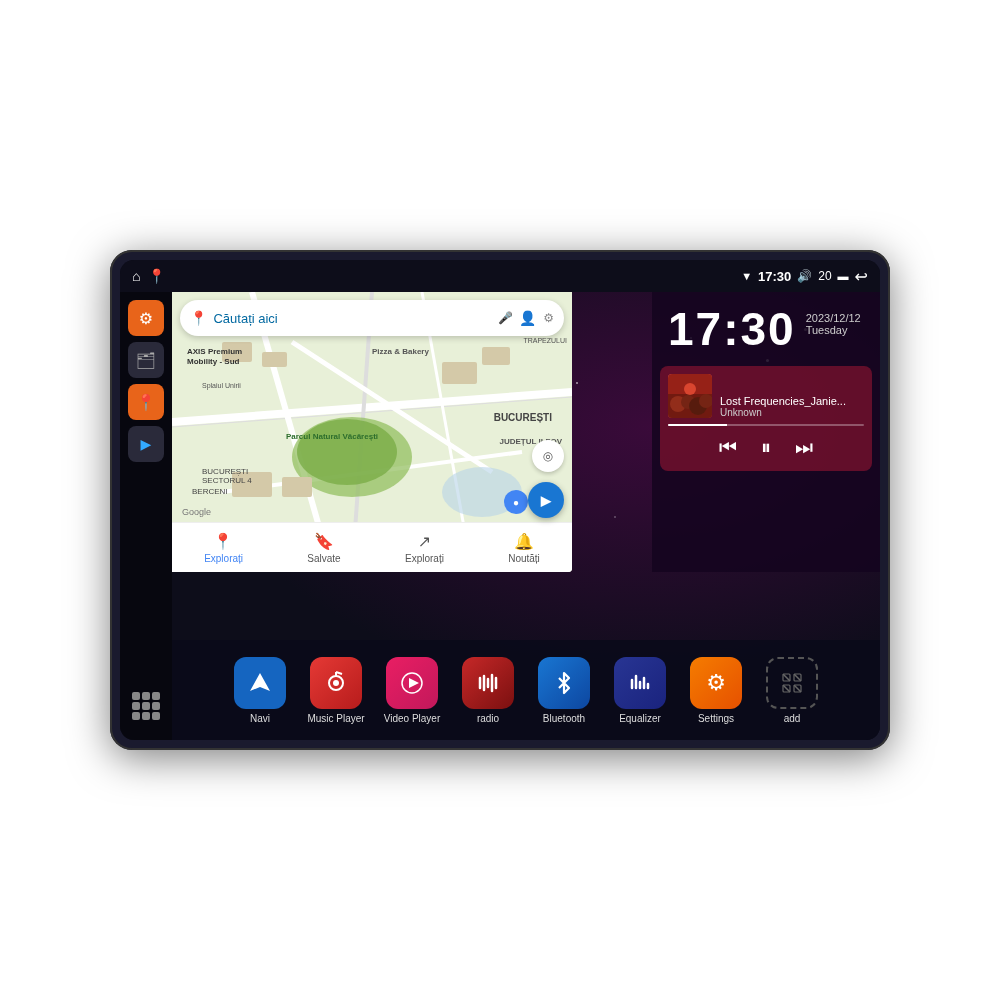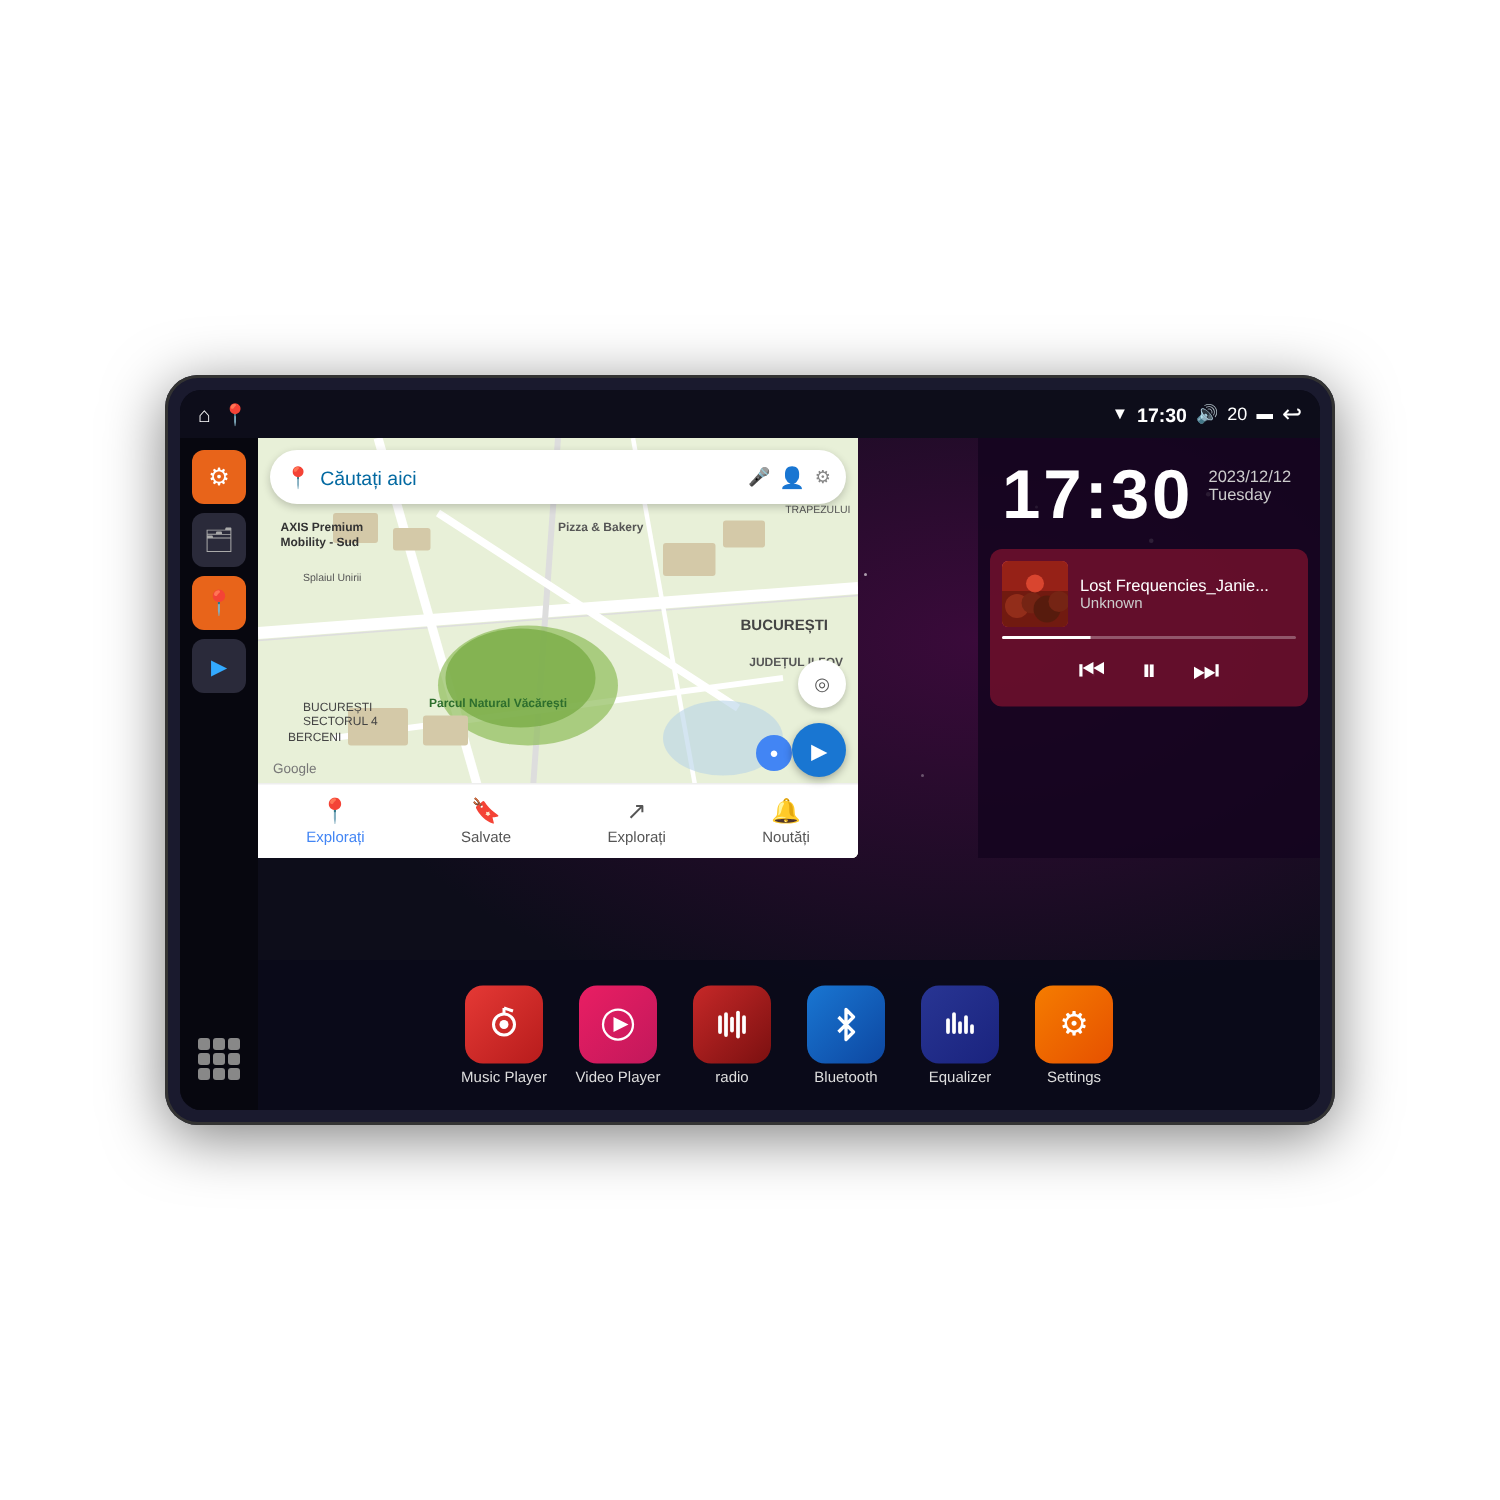--- a/index.html
+++ b/index.html
@@ -214,21 +214,21 @@
       background: rgba(150, 20, 50, 0.6);
       margin: 4px 8px;
       border-radius: 8px;
       padding: 8px;
       display: flex;
       flex-direction: column;
       gap: 6px;
     }
     .music-top {
       display: flex;
-      align-items: center;
+      align-items: flex-end;
       gap: 8px;
     }
     .music-album-art {
       width: 44px;
       height: 44px;
       border-radius: 4px;
       background: linear-gradient(135deg, #ff6b6b, #c0392b);
       flex-shrink: 0;
       overflow: hidden;
       display: flex;
@@ -493,21 +493,21 @@
           <rect x="270" y="70" width="35" height="22" fill="#d4c9a8" rx="2"></rect>
           <rect x="310" y="55" width="28" height="18" fill="#d4c9a8" rx="2"></rect>
           <rect x="60" y="180" width="40" height="25" fill="#d4c9a8" rx="2"></rect>
           <rect x="110" y="185" width="30" height="20" fill="#d4c9a8" rx="2"></rect>
         </svg>
 
         <div style="position:absolute;top:55px;left:15px;font-size:8px;color:#333;font-weight:bold;line-height:1.3;">AXIS Premium<br>Mobility - Sud</div>
         <div style="position:absolute;top:55px;left:200px;font-size:8px;color:#555;font-weight:bold;">Pizza &amp; Bakery</div>
         <div style="position:absolute;top:45px;right:5px;font-size:7px;color:#555;">TRAPEZULUI</div>
         <div style="position:absolute;top:90px;left:30px;font-size:7px;color:#555;">Splaiul Unirii</div>
-        <div style="position:absolute;top:140px;left:110px;font-size:8px;color:#2d6e2d;font-weight:bold;text-align:center;width:100px;margin-top:32px;">Parcul Natural Văcărești</div>
+        <div style="position:absolute;top:140px;left:110px;font-size:8px;color:#2d6e2d;font-weight:bold;text-align:center;width:100px;">Parcul Natural Văcărești</div>
         <div style="position:absolute;top:120px;right:20px;font-size:10px;color:#444;font-weight:bold;">BUCUREȘTI</div>
         <div style="position:absolute;top:145px;right:10px;font-size:8px;color:#555;font-weight:bold;">JUDEȚUL ILFOV</div>
         <div style="position:absolute;top:175px;left:30px;font-size:8px;color:#444;">BUCUREȘTI<br>SECTORUL 4</div>
         <div style="position:absolute;top:195px;left:20px;font-size:8px;color:#444;">BERCENI</div>
 
         <div style="position:absolute;bottom:55px;left:10px;font-size:9px;color:#777;margin-top:40px;">Google</div>
 
         <div class="map-searchbar">
           <span class="map-icon-pin">📍</span>
           <span class="map-search-text">Căutați aici</span>
@@ -584,20 +584,28 @@
             <span class="music-ctrl-btn">⏮</span>
             <span class="music-ctrl-btn">⏸</span>
             <span class="music-ctrl-btn">⏭</span>
           </div>
         </div>
       </div>
 
       <div class="app-grid-area">
         <div class="app-grid">
 
+          <div class="app-item">
+            <div class="app-icon blue">
+              <svg width="28" height="28" viewBox="0 0 28 28" xmlns="http://www.w3.org/2000/svg">
+                <polygon points="14,4 24,22 14,18 4,22" fill="#fff"></polygon>
+              </svg>
+            </div>
+            <span class="app-label">Navi</span>
+          </div>
 
           <div class="app-item">
             <div class="app-icon red" style="background:linear-gradient(135deg,#e53935,#b71c1c);">
               <svg width="26" height="26" viewBox="0 0 26 26" xmlns="http://www.w3.org/2000/svg">
                 <circle cx="13" cy="13" r="7" fill="none" stroke="#fff" stroke-width="2"></circle>
                 <circle cx="13" cy="13" r="3" fill="#fff"></circle>
                 <line x1="13" y1="6" x2="13" y2="2" stroke="#fff" stroke-width="2"></line>
                 <line x1="13" y1="2" x2="19" y2="4" stroke="#fff" stroke-width="2"></line>
               </svg>
             </div>
@@ -649,19 +657,34 @@
             <span class="app-label">Equalizer</span>
           </div>
 
           <div class="app-item">
             <div class="app-icon orange" style="background:linear-gradient(135deg,#f57c00,#e65100);">
               <span style="color:#fff;font-size:22px;">⚙</span>
             </div>
             <span class="app-label">Settings</span>
           </div>
 
+          <div class="app-item">
+            <div class="app-icon grid-add">
+              <svg width="26" height="26" viewBox="0 0 26 26" xmlns="http://www.w3.org/2000/svg">
+                <line x1="4" y1="4" x2="11" y2="11" stroke="#666" stroke-width="1.5"></line>
+                <line x1="15" y1="4" x2="22" y2="11" stroke="#666" stroke-width="1.5"></line>
+                <line x1="4" y1="15" x2="11" y2="22" stroke="#666" stroke-width="1.5"></line>
+                <line x1="15" y1="15" x2="22" y2="22" stroke="#666" stroke-width="1.5"></line>
+                <rect x="4" y="4" width="7" height="7" fill="none" stroke="#666" stroke-width="1.2" rx="1"></rect>
+                <rect x="15" y="4" width="7" height="7" fill="none" stroke="#666" stroke-width="1.2" rx="1"></rect>
+                <rect x="4" y="15" width="7" height="7" fill="none" stroke="#666" stroke-width="1.2" rx="1"></rect>
+                <rect x="15" y="15" width="7" height="7" fill="none" stroke="#666" stroke-width="1.2" rx="1"></rect>
+              </svg>
+            </div>
+            <span class="app-label">add</span>
+          </div>
 
         </div>
       </div>
 
     </div>
   </div>
 </div>
 
 </body></html>

